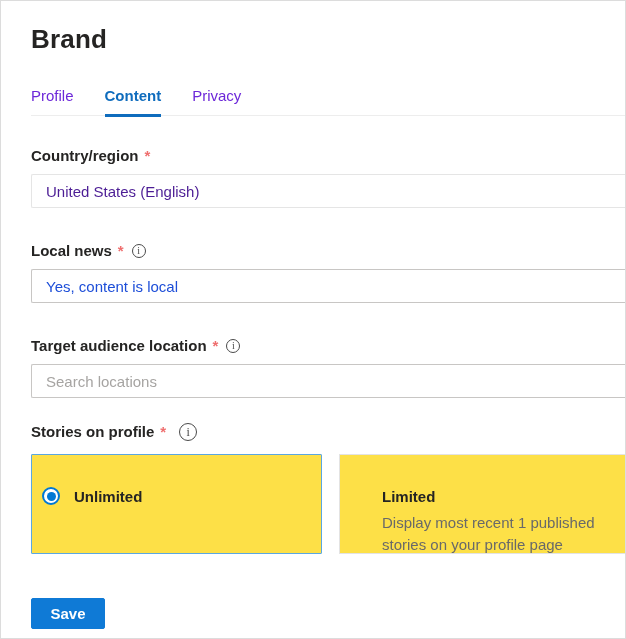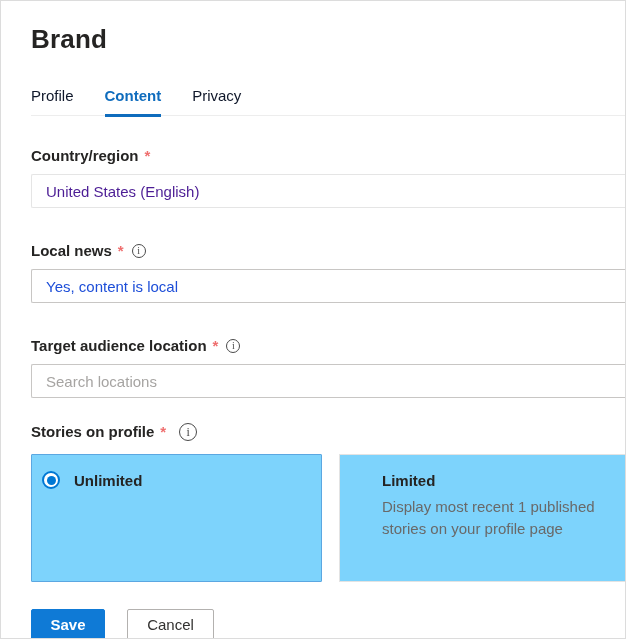--- a/index.html
+++ b/index.html
@@ -29,21 +29,21 @@
   
   .tabs {
     display: flex;
     gap: 31px;
     margin-top: 33px;
     border-bottom: 1px solid #ededed;
   }
   .tab {
     font-size: 15px;
     line-height: 20px;
-    color: #0f172a;
+    color: #6d28d9;
     padding-bottom: 8px;
     cursor: pointer;
   }
   .tab.active {
     color: #0f6cbd;
     font-weight: 700;
     border-bottom: 3px solid #0f6cbd;
     margin-bottom: -2px;
   }
 
@@ -110,24 +110,24 @@
     color: #4c1d95;
   }
 
   
   .cards {
     display: flex;
     gap: 17px;
     margin-top: 13px;
   }
   .card {
-    height: 128px;
-    padding-top: 16px;
+    height: 100px;
+    padding-top: 32px;
     cursor: pointer;
-    background: #7dd3fc;
+    background: #fde047;
   }
   .card-unlimited {
     width: 291px;
     border: 1px solid #5ba7e1;
     border-radius: 1px;
   }
   .card-limited {
     flex: 1;
     border: 1px solid #e3e3e3;
     border-right: none;
@@ -167,22 +167,22 @@
     margin-top: 6px;
     font-size: 15px;
     line-height: 22px;
     color: #696969;
   }
   .card-limited .card-desc { max-width: 238px; }
 
   
   .actions {
     display: flex;
-    gap: 22px;
-    margin-top: 27px;
+    gap: 31px;
+    margin-top: 44px;
   }
   .btn {
     height: 31px;
     border-radius: 2px;
     font-family: "Liberation Sans", sans-serif;
     font-size: 15px;
     cursor: pointer;
   }
   .btn-save {
     width: 74px;
@@ -269,17 +269,16 @@
               <div class="card-desc">Display most recent 1 published stories on your profile page</div>
             </span>
           </div>
         </div>
 
       </div>
     </div>
 
     <div class="actions">
       <button class="btn btn-save">Save</button>
-      <button class="btn btn-cancel">Cancel</button>
     </div>
 
   </div>
 </div>
 
 </body></html>

